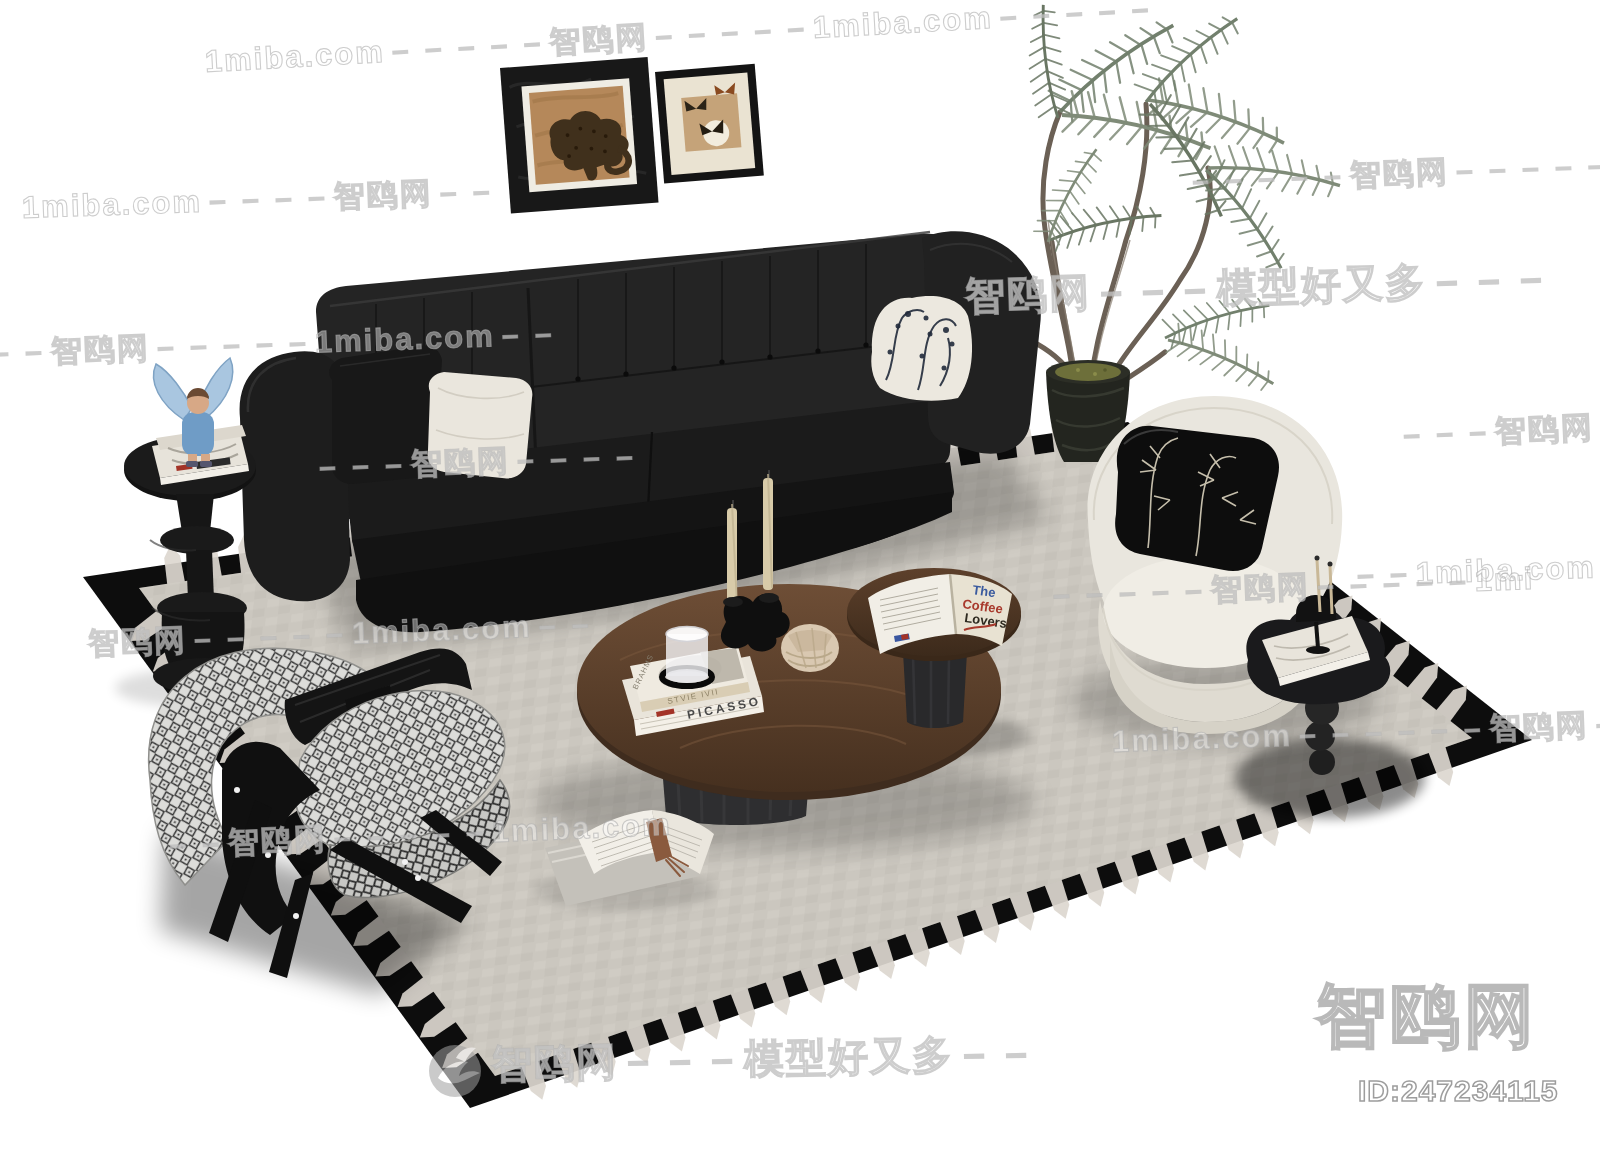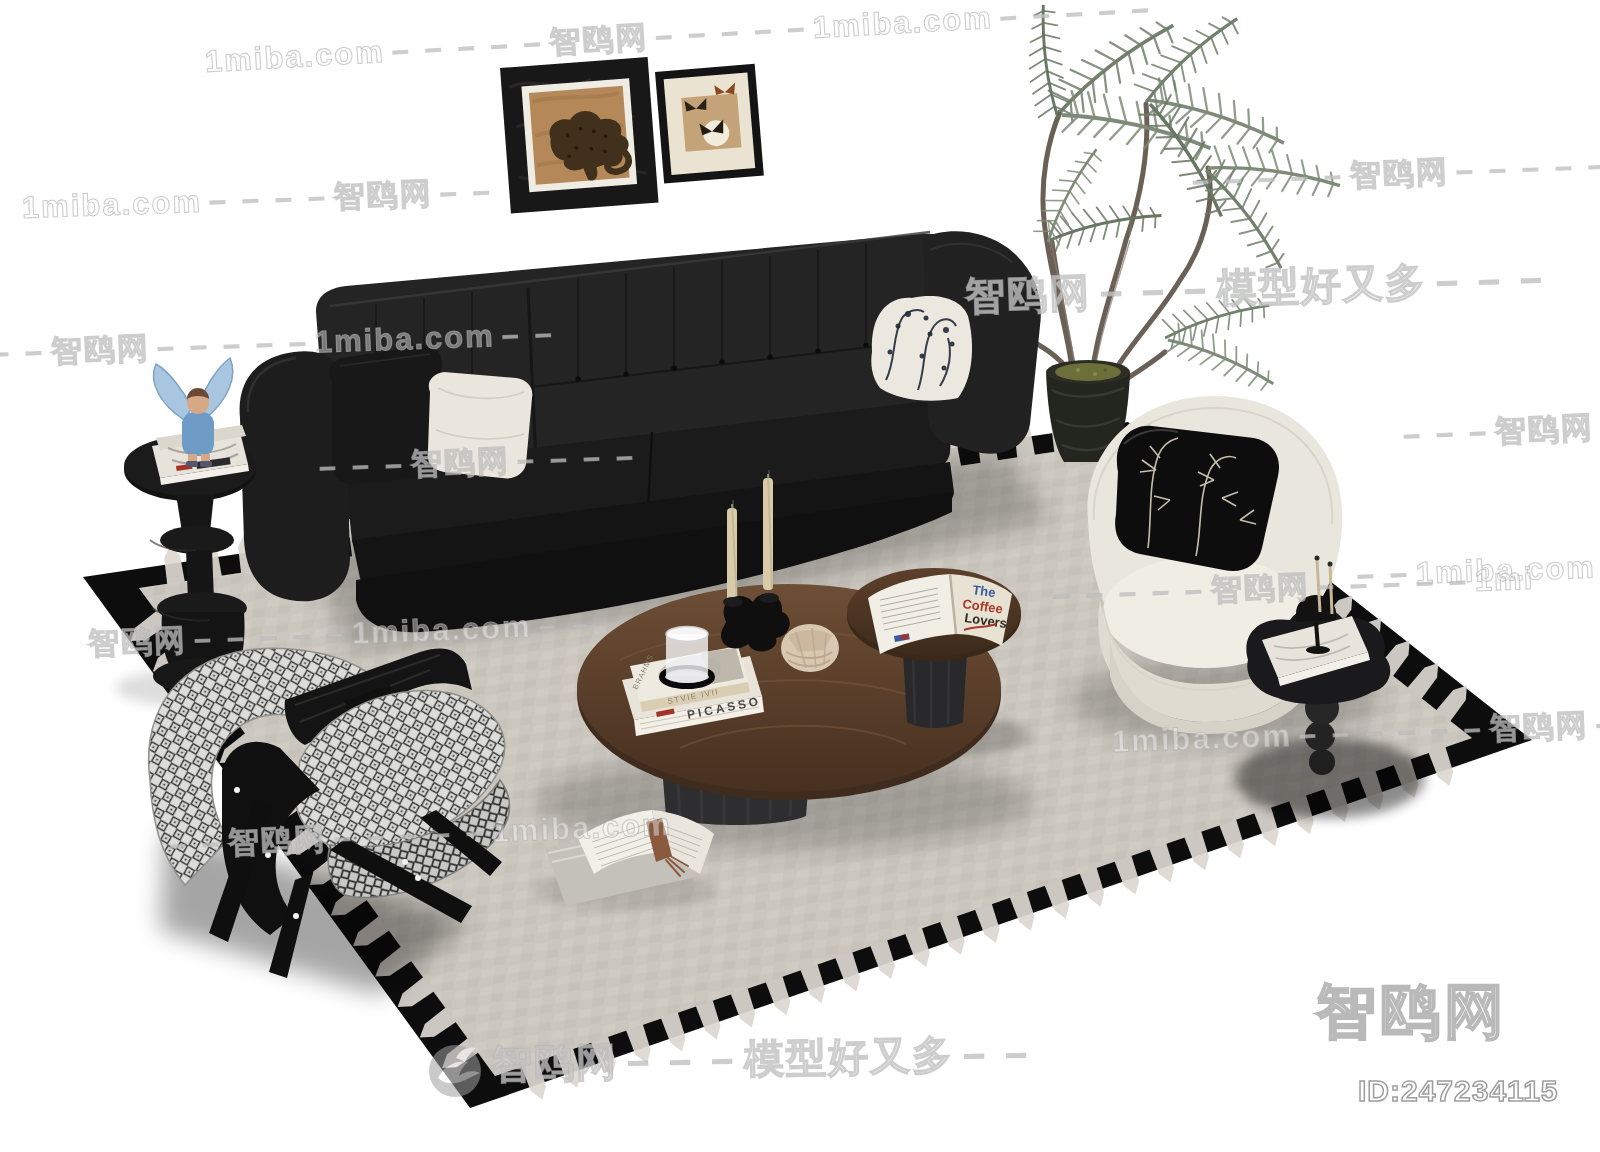--- a/index.html
+++ b/index.html
@@ -5,21 +5,21 @@
   html,body{margin:0;padding:0;background:#fff;}
   #stage{position:relative;width:1600px;height:1152px;background:#fff;overflow:hidden;
          font-family:"Liberation Sans","DejaVu Sans",sans-serif;}
   #scene{position:absolute;left:0;top:0;}
   .wm{position:absolute;white-space:nowrap;font-weight:700;line-height:1;
       transform:rotate(var(--r,0deg));transform-origin:left center;
       color:rgba(255,255,255,.40);-webkit-text-stroke:1.1px rgba(175,175,175,.62);
       letter-spacing:2px;pointer-events:none;}
   .wm.s{font-size:31px;}
   .wm.l{font-size:40px;letter-spacing:2px;-webkit-text-stroke-width:1.3px;color:rgba(255,255,255,.5);}
-  .wm.brand{font-size:60px;letter-spacing:4px;-webkit-text-stroke:2px rgba(168,168,168,.8);color:rgba(255,255,255,.9);}
+  .wm.brand{font-size:70px;letter-spacing:4px;-webkit-text-stroke:2px rgba(168,168,168,.8);color:rgba(255,255,255,.9);font-family:Liberation Serif, serif;}
   .wm.mid{font-size:30px;letter-spacing:1px;-webkit-text-stroke:1.5px rgba(140,140,140,.85);color:rgba(255,255,255,.92);text-align:center;}
   #birdlogo{position:absolute;left:428px;top:1044px;width:54px;height:54px;opacity:.55;}
 </style>
 </head>
 <body>
 
 <div id="stage">
 
 <svg id="scene" width="1600" height="1152" viewBox="0 0 1600 1152">
 <defs>

